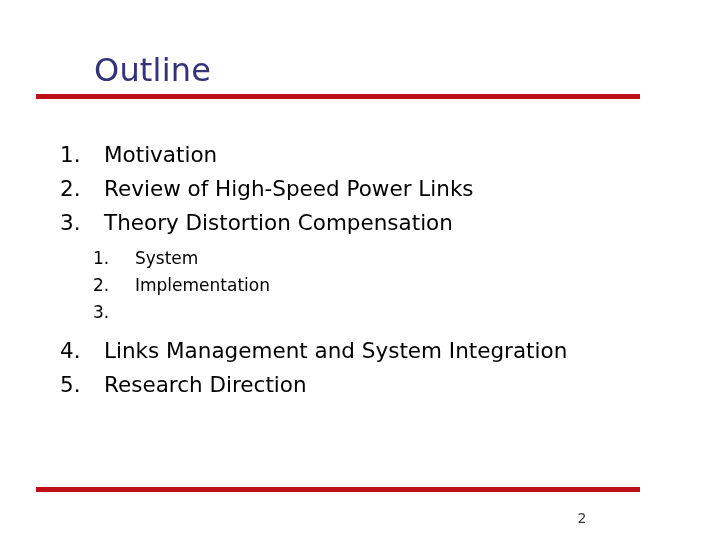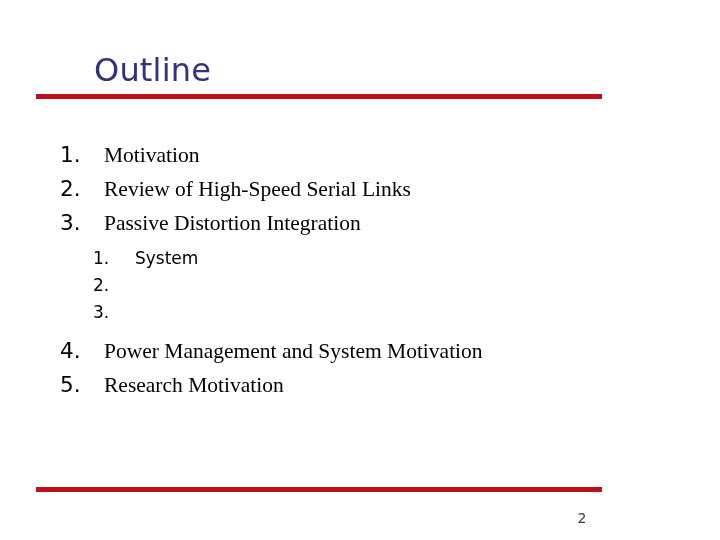--- a/index.html
+++ b/index.html
@@ -9,20 +9,21 @@
   }
   body {
     font-family: "DejaVu Sans", "Liberation Sans", sans-serif;
   }
   .slide {
     position: relative;
     width: 602px;
     height: 540px;
     background: #ffffff;
     overflow: hidden;
+    padding-left: 38px;
   }
 
   
   .slide-title {
     position: absolute;
     left: 94px;
     top: 50px;
     font-size: 32px;
     line-height: 40px;
     font-weight: 400;
@@ -60,21 +61,20 @@
     white-space: nowrap;
   }
   .lvl1-item .num {
     width: 44px;
     padding-left: 60px;
     box-sizing: content-box;
     flex: 0 0 auto;
   }
   .lvl1-item .txt {
     flex: 0 1 auto;
-    font-family: Liberation Serif, serif;
   }
 
   .sublist {
     margin: 8px 0 12px 0;
   }
   .lvl2-item {
     display: flex;
     align-items: baseline;
     margin: 0 0 3px 0;
     color: #000000;
@@ -124,49 +124,50 @@
 
   <div class="body-area">
 
     <div class="lvl1-item">
       <span class="num">1.</span>
       <span class="txt">Motivation</span>
     </div>
 
     <div class="lvl1-item">
       <span class="num">2.</span>
-      <span class="txt">Review of High-Speed Serial Links</span>
+      <span class="txt">Review of High-Speed Power Links</span>
     </div>
 
     <div class="lvl1-item">
       <span class="num">3.</span>
-      <span class="txt">Passive Distortion Integration</span>
+      <span class="txt">Theory Distortion Compensation</span>
     </div>
 
     <div class="sublist">
       <div class="lvl2-item">
         <span class="num">1.</span>
         <span class="txt">System</span>
       </div>
       <div class="lvl2-item">
         <span class="num">2.</span>
+        <span class="txt">Implementation</span>
       </div>
       <div class="lvl2-item">
         <span class="num">3.</span>
       </div>
     </div>
 
     <div class="lvl1-item gap-before-4">
       <span class="num">4.</span>
-      <span class="txt">Power Management and System Motivation</span>
+      <span class="txt">Links Management and System Integration</span>
     </div>
 
     <div class="lvl1-item">
       <span class="num">5.</span>
-      <span class="txt">Research Motivation</span>
+      <span class="txt">Research Direction</span>
     </div>
 
   </div>
 
   <div class="rule rule-bottom"></div>
 
   <div class="page-number">2</div>
 
   <div class="logo">
     <svg viewBox="0 0 56 42" width="56" height="42" aria-hidden="true">

